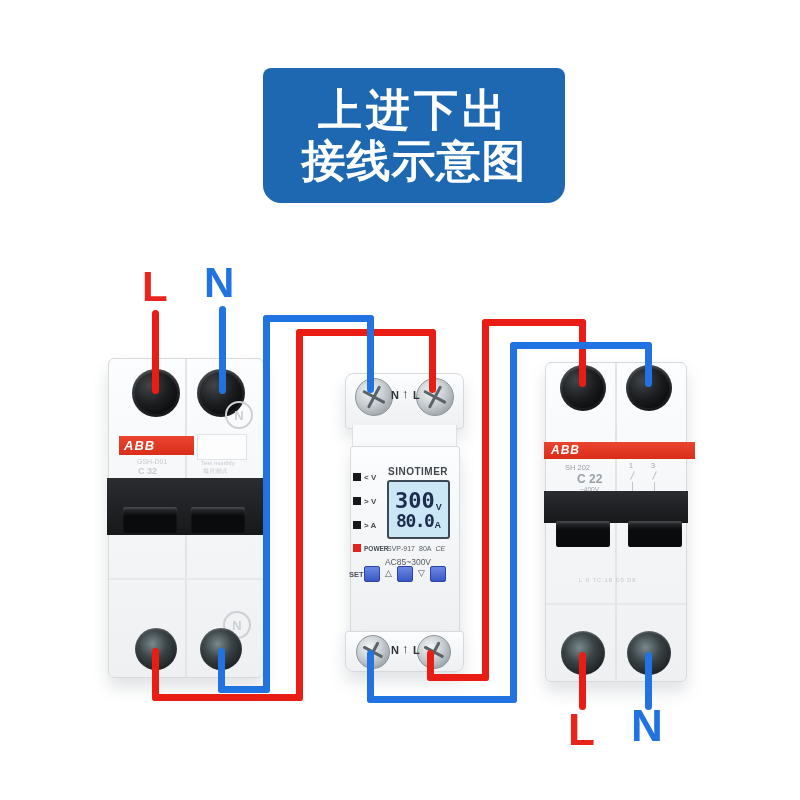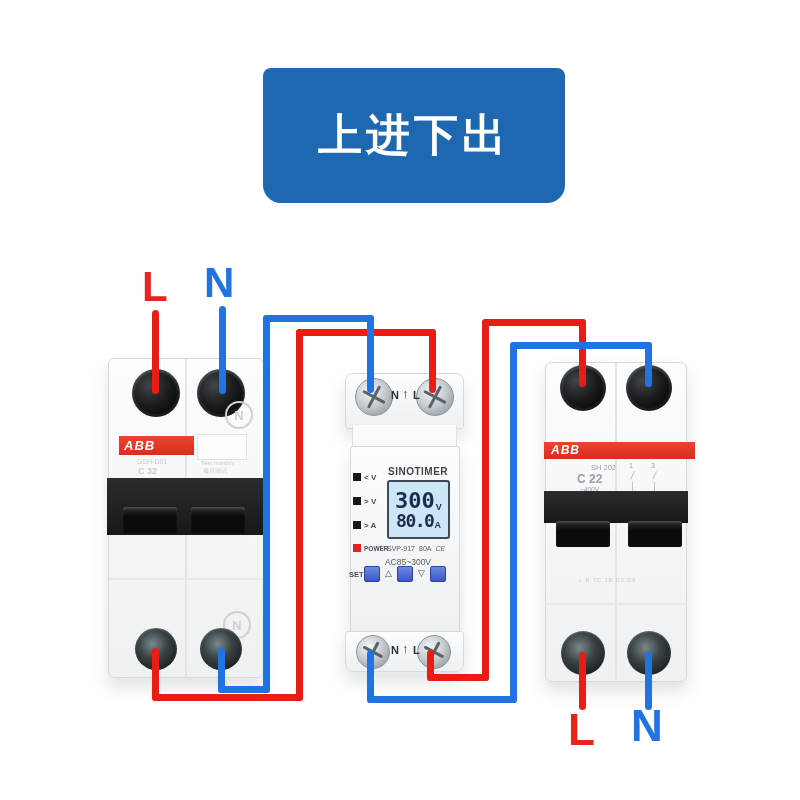--- a/index.html
+++ b/index.html
@@ -87,20 +87,21 @@
     width:14px;height:14px;border-radius:2px;border:1px solid #2c43a3;
     background:linear-gradient(180deg,#6b8ae4,#3a57c4);
   }
   .small-blk{color:#2b3238;font-weight:bold;font-size:11px;line-height:1;}
 </style>
 </head>
 <body>
 
 <div class="abs banner">
   <div class="l1">上进下出</div>
+  <div class="l2">接线示意图</div>
 </div>
 
 <div class="abs wire-label red" style="left:142px;top:266px;font-size:42px;">L</div>
 <div class="abs wire-label blue" style="left:204px;top:262px;font-size:42px;">N</div>
 
 <div class="abs device" style="left:108px;top:358px;width:154px;height:318px;">
   <div class="abs divider" style="left:76px;"></div>
   <div class="abs term-black" style="left:23px;top:10px;width:48px;height:48px;"></div>
   <div class="abs term-black" style="left:88px;top:10px;width:48px;height:48px;"></div>
   <div class="abs n-mark" style="left:116px;top:42px;width:24px;height:24px;font-size:13px;">N</div>
@@ -180,21 +181,21 @@
   <div class="abs small-blk" style="left:67px;top:13px;">L</div>
 </div>
 
 <div class="abs device" style="left:545px;top:362px;width:140px;height:318px;">
   <div class="abs divider" style="left:69px;"></div>
   <div class="abs term-black" style="left:14px;top:2px;width:46px;height:46px;"></div>
   <div class="abs term-black" style="left:80px;top:2px;width:46px;height:46px;"></div>
 
   <div class="abs abb-stripe" style="left:-2px;top:79px;width:144px;height:17px;font-size:12px;padding-left:7px;line-height:17px;">ABB</div>
 
-  <div class="abs gray-label" style="left:45px;top:100px;font-size:7.5px;">SH 202</div>
+  <div class="abs gray-label" style="left:19px;top:100px;font-size:7.5px;">SH 202</div>
   <div class="abs gray-label" style="left:31px;top:109px;font-size:12px;font-weight:bold;">C 22</div>
   <div class="abs gray-label" style="left:34px;top:123px;font-size:6.5px;">~400V</div>
   <div class="abs gray-label" style="left:33px;top:131px;font-size:6.5px;border:1px solid #b7bcc1;padding:0 2px;">6000</div>
 
   <div class="abs gray-label" style="left:83px;top:99px;font-size:7px;">1</div>
   <div class="abs gray-label" style="left:105px;top:99px;font-size:7px;">3</div>
   <div class="abs" style="left:86px;top:108px;width:1px;height:9px;background:#c0c5c9;transform:rotate(25deg);"></div>
   <div class="abs" style="left:108px;top:108px;width:1px;height:9px;background:#c0c5c9;transform:rotate(25deg);"></div>
   <div class="abs" style="left:86px;top:119px;width:1px;height:12px;background:#c0c5c9;"></div>
   <div class="abs" style="left:108px;top:119px;width:1px;height:12px;background:#c0c5c9;"></div>

